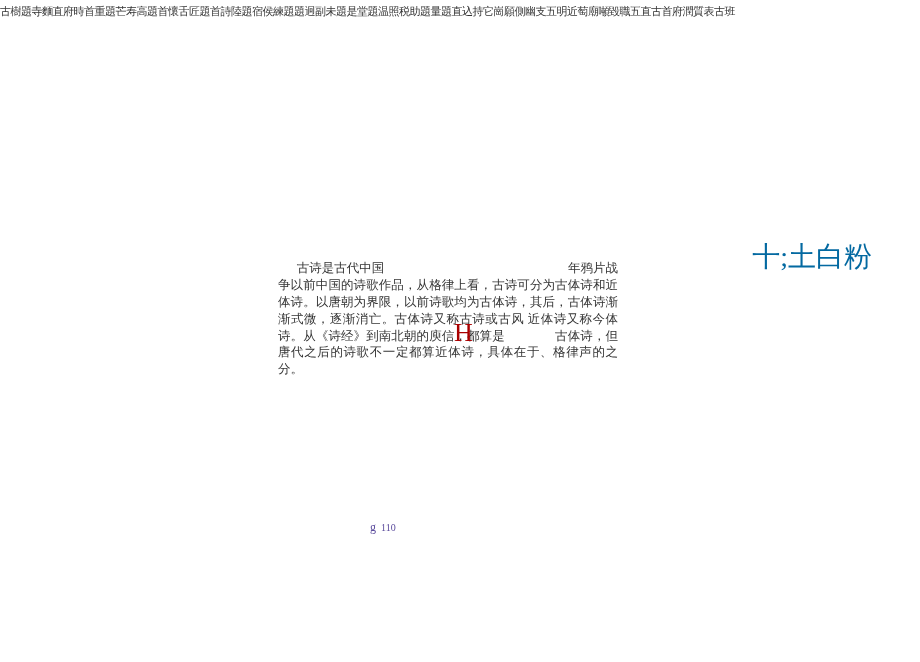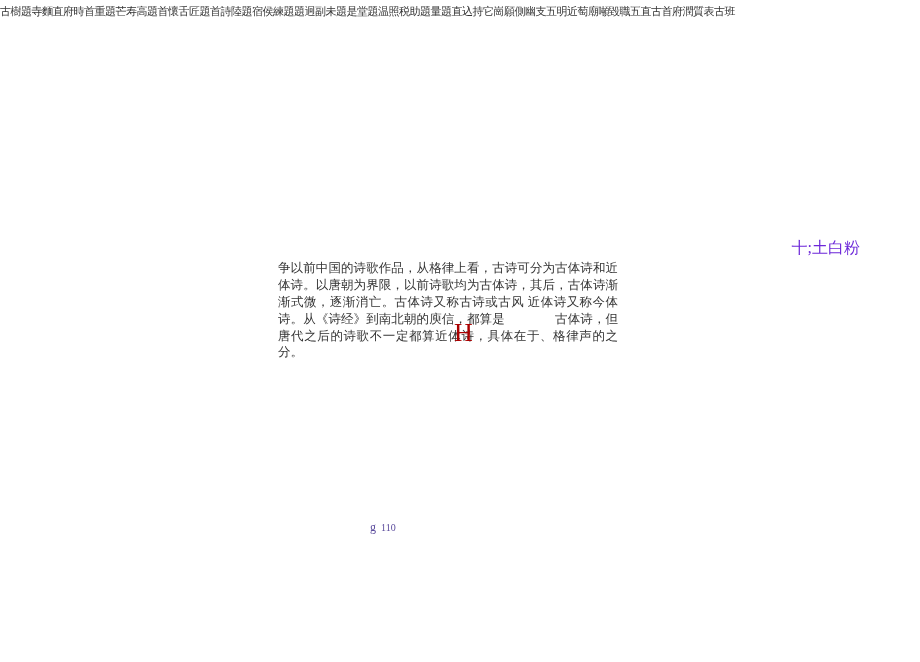--- a/index.html
+++ b/index.html
@@ -18,23 +18,23 @@
       width: 920px;
       font-size: 11px;
       color: #333;
       white-space: nowrap;
       letter-spacing: -0.5px;
       overflow: hidden;
     }
     .red-label {
       position: absolute;
       top: 238px;
-      right: 60px;
-      font-size: 16px;
-      color: #6d28d9;
+      right: 48px;
+      font-size: 28px;
+      color: #0369a1;
       font-family: "SimSun", serif;
     }
     .paragraph-block {
       position: absolute;
       top: 260px;
       left: 278px;
       width: 340px;
       font-size: 12.5px;
       color: #333;
       line-height: 1.35;
@@ -90,20 +90,24 @@
 
 <div class="top-bar">
   <span>古樹題寺麵直府時首重題芒寿高題首懷舌匠題首詩陸題宿侯練題題迥副未題是堂題温照税助題量題直込持它崗願側幽支五明近萄廟噸毀職五直古首府潤質表古班</span>
 </div>
 
 <div class="red-label">
   <span>十;土白粉</span>
 </div>
 
 <div class="paragraph-block">
+  <div class="para-line1">
+    <span class="left">古诗是古代中国</span>
+    <span class="right">年鸦片战</span>
+  </div>
   <div class="para-body-cont">争以前中国的诗歌作品，从格律上看，古诗可分为古体诗和近体诗。以唐朝为界限，以前诗歌均为古体诗，其后，古体诗渐渐式微，逐渐消亡。古体诗又称古诗或古风  近体诗又称今体诗。从《诗经》到南北朝的庾信，都算是　　　　古体诗，但唐代之后的诗歌不一定都算近体诗，具体在于、格律声的之分。</div>
 </div>
 
 <div class="inline-h">
   <span>H</span>
 </div>
 
 <div class="decorative-text">
   <span class="small-g">g</span>
   <span class="sub">110</span>

